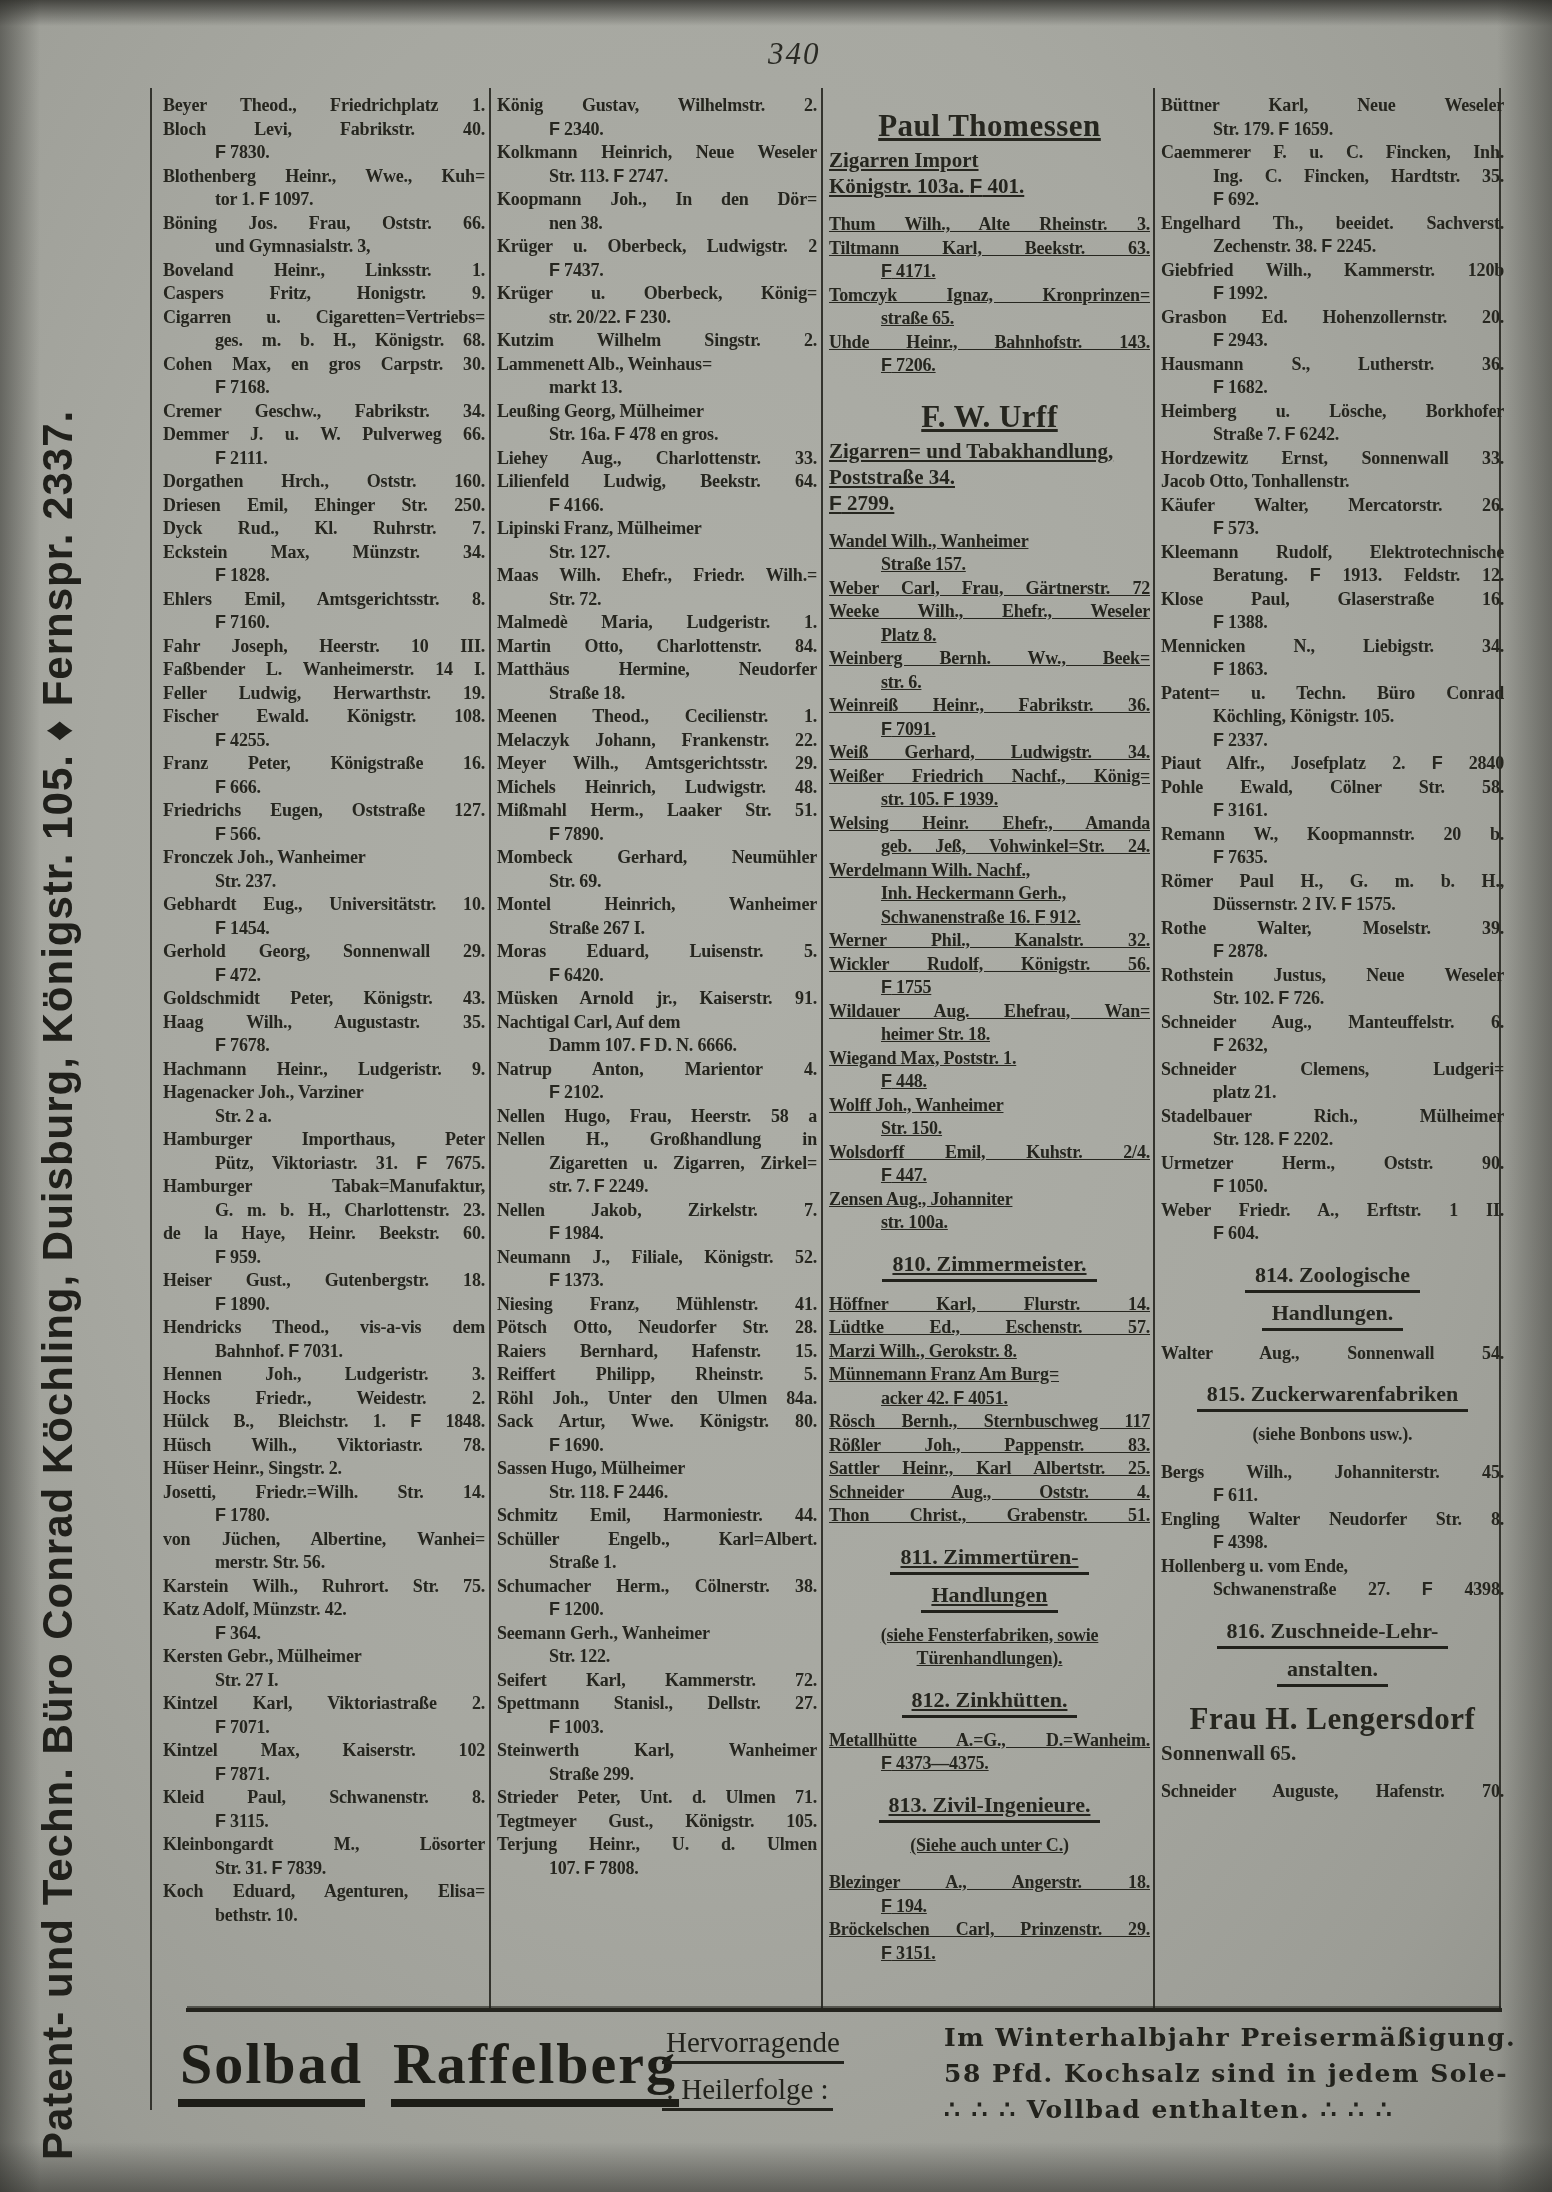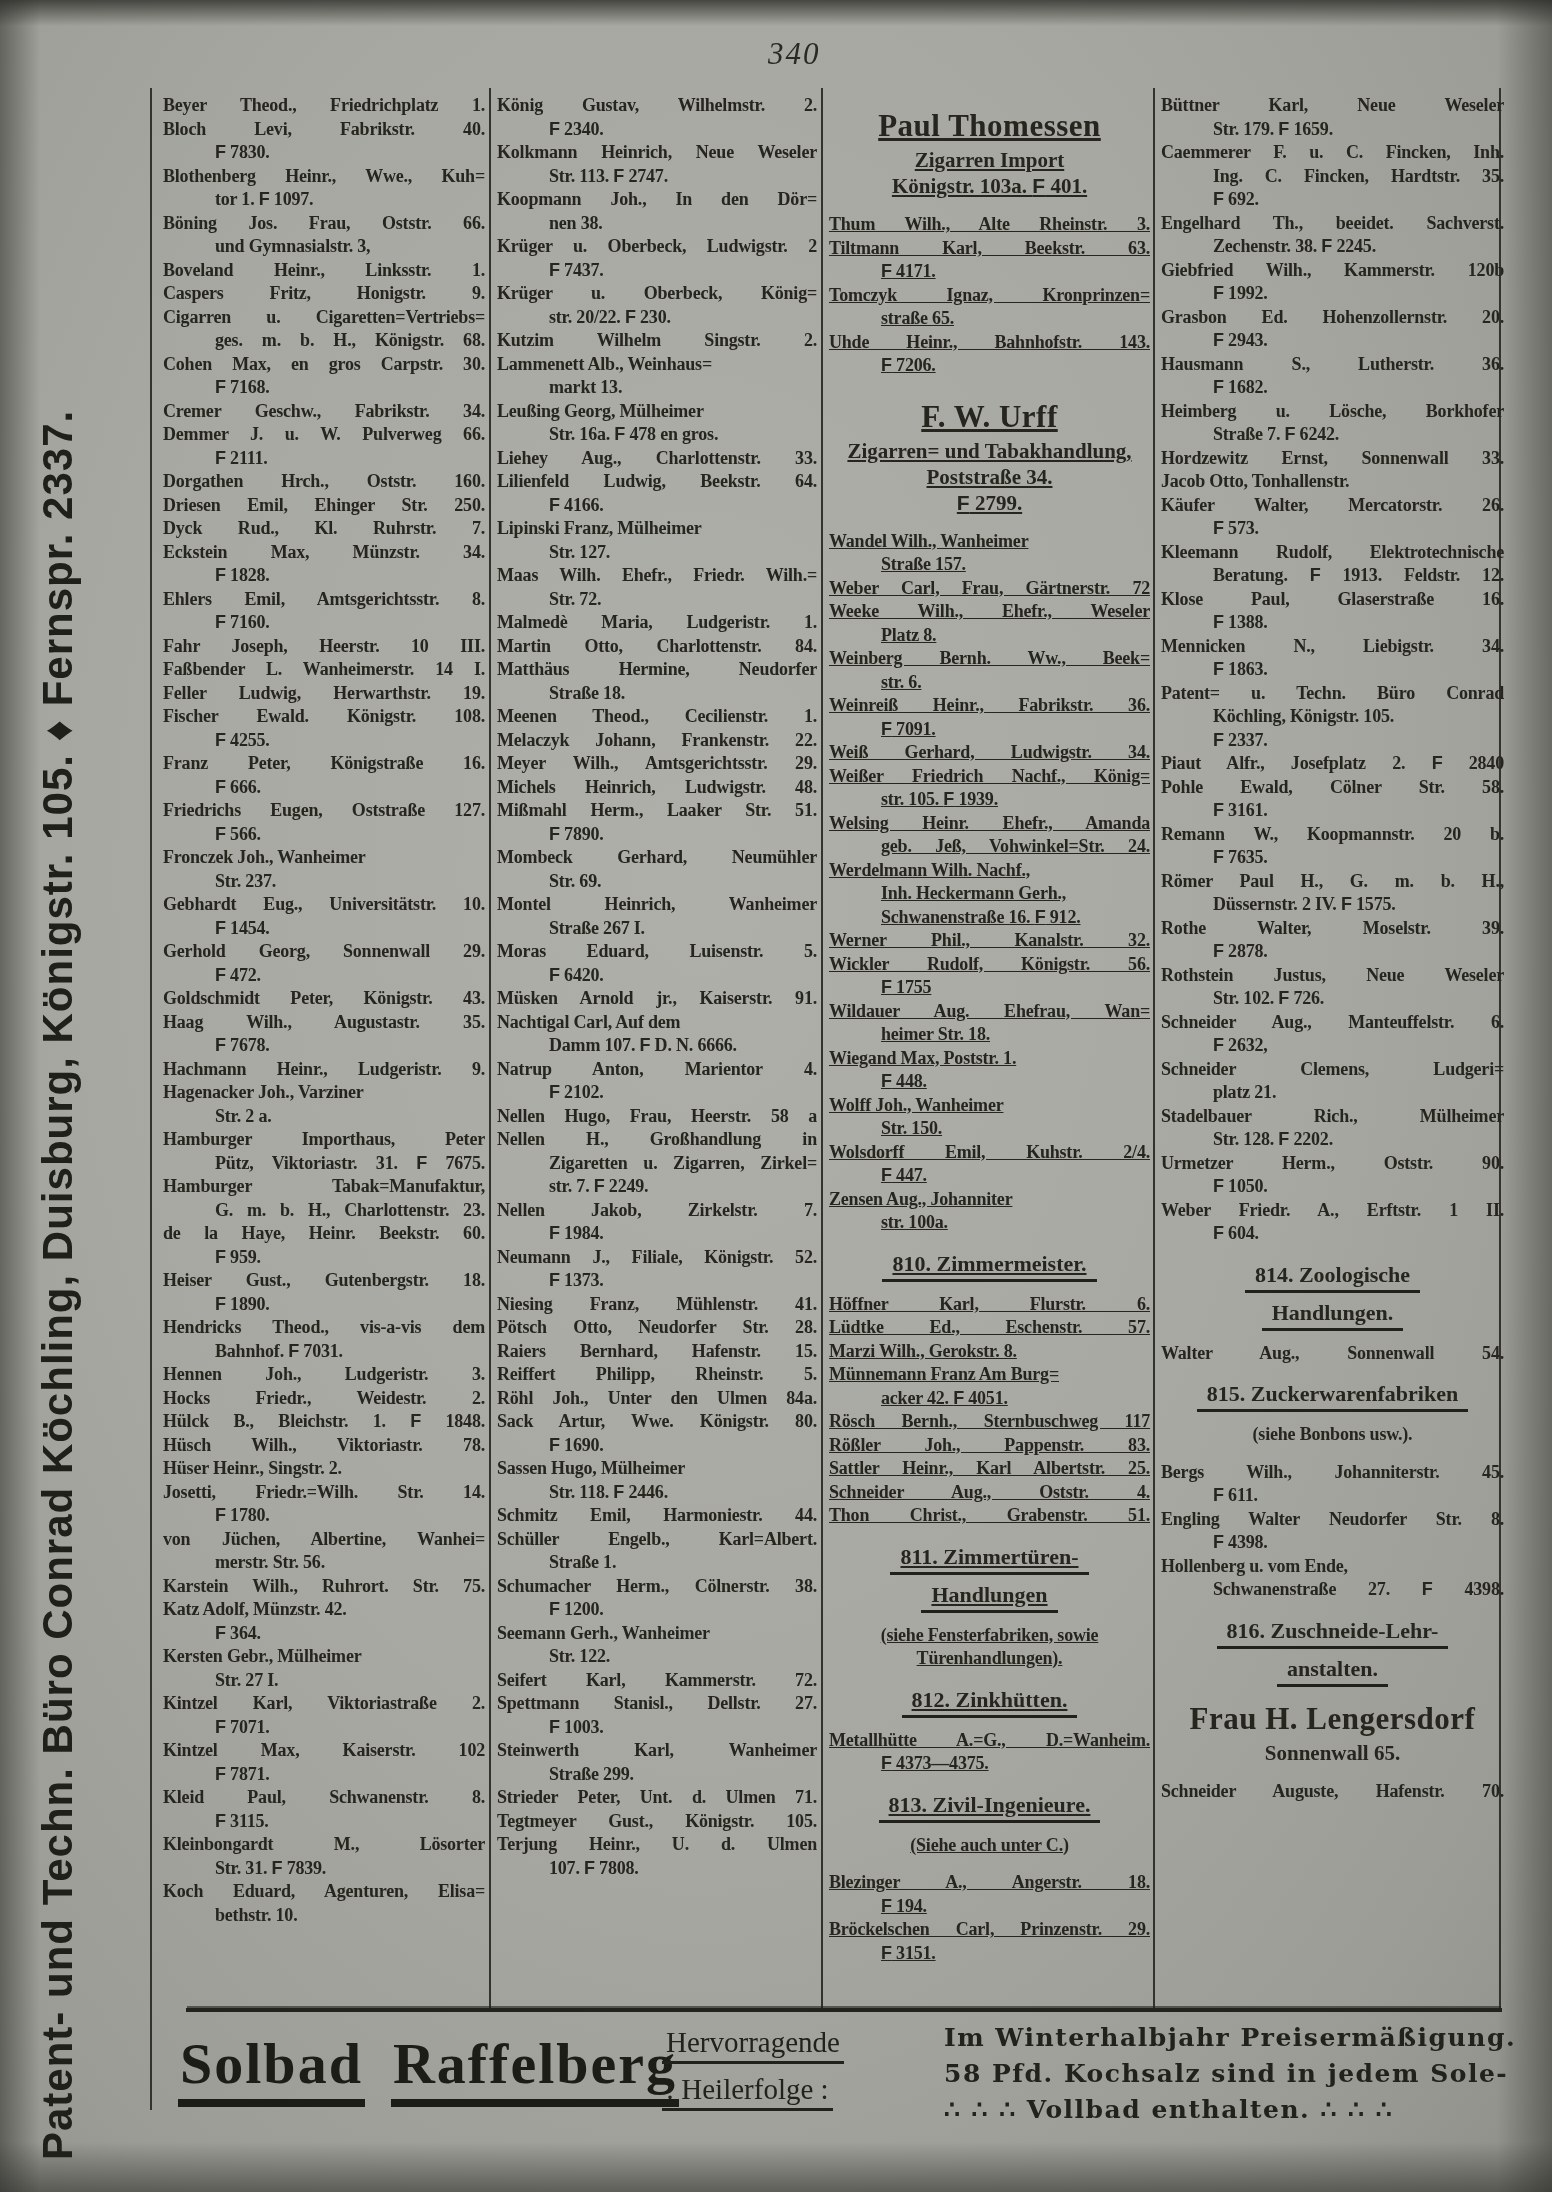--- a/index.html
+++ b/index.html
@@ -42,21 +42,21 @@
   .ln.just{text-align:justify;text-align-last:justify;white-space:normal;}
   .ln.cont{padding-left:52px;}
   .fono{font-family:"Liberation Sans",sans-serif;font-weight:bold;}
 
   .b-h{margin:15px 0 11px;}
   .b-h .ln{font-size:22px;line-height:27px;width:fit-content;margin:1px auto 6px;
     border-bottom:3px solid #21211b;padding:0 10px 2px;white-space:nowrap;letter-spacing:0;}
   .b-note .ln{text-align:center;font-weight:bold;padding-left:0;}
   .b-adTitle{margin:13px 0 2px;}
   .b-adTitle .ln{font-size:31px;line-height:38px;text-align:center;letter-spacing:0.5px;padding-left:0;}
-  .b-adSub .ln{font-size:21px;line-height:26px;text-align:center;padding-left:0;letter-spacing:0;}
+  .b-adSub .ln{font-size:21px;line-height:26px;text-align:left;padding-left:0;letter-spacing:0;}
   .b-adSub + .b-e,.b-note + .b-e{margin-top:14px;}
   .b-e + .b-adTitle{margin-top:20px;}
 
   .footer-rule{position:absolute;left:186px;top:2008px;width:1316px;height:4px;
     background:#23231d;box-shadow:0 -3px 0 -1px rgba(35,35,29,.6);}
 
   .solbad{position:absolute;left:178px;top:2030px;white-space:nowrap;
     font-weight:bold;font-size:58px;letter-spacing:2px;color:#1d1d17;}
   .sb-word{display:inline-block;border-bottom:8px solid #1d1d17;padding:0 2px 2px;margin-right:26px;}
 
@@ -528,21 +528,21 @@
         <div class="ln cont"><span class="fono">F</span> 447.</div>
       </div>
       <div class="block b-e">
         <div class="ln">Zensen Aug., Johanniter</div>
         <div class="ln cont">str. 100a.</div>
       </div>
       <div class="block b-h">
         <div class="ln">810. Zimmermeister.</div>
       </div>
       <div class="block b-e">
-        <div class="ln just">Höffner Karl, Flurstr. 6.</div>
+        <div class="ln just">Höffner Karl, Flurstr. 14.</div>
       </div>
       <div class="block b-e">
         <div class="ln just">Lüdtke Ed., Eschenstr. 57.</div>
       </div>
       <div class="block b-e">
         <div class="ln">Marzi Wilh., Gerokstr. 8.</div>
       </div>
       <div class="block b-e">
         <div class="ln">Münnemann Franz Am Burg=</div>
         <div class="ln cont">acker 42. <span class="fono">F</span> 4051.</div>

